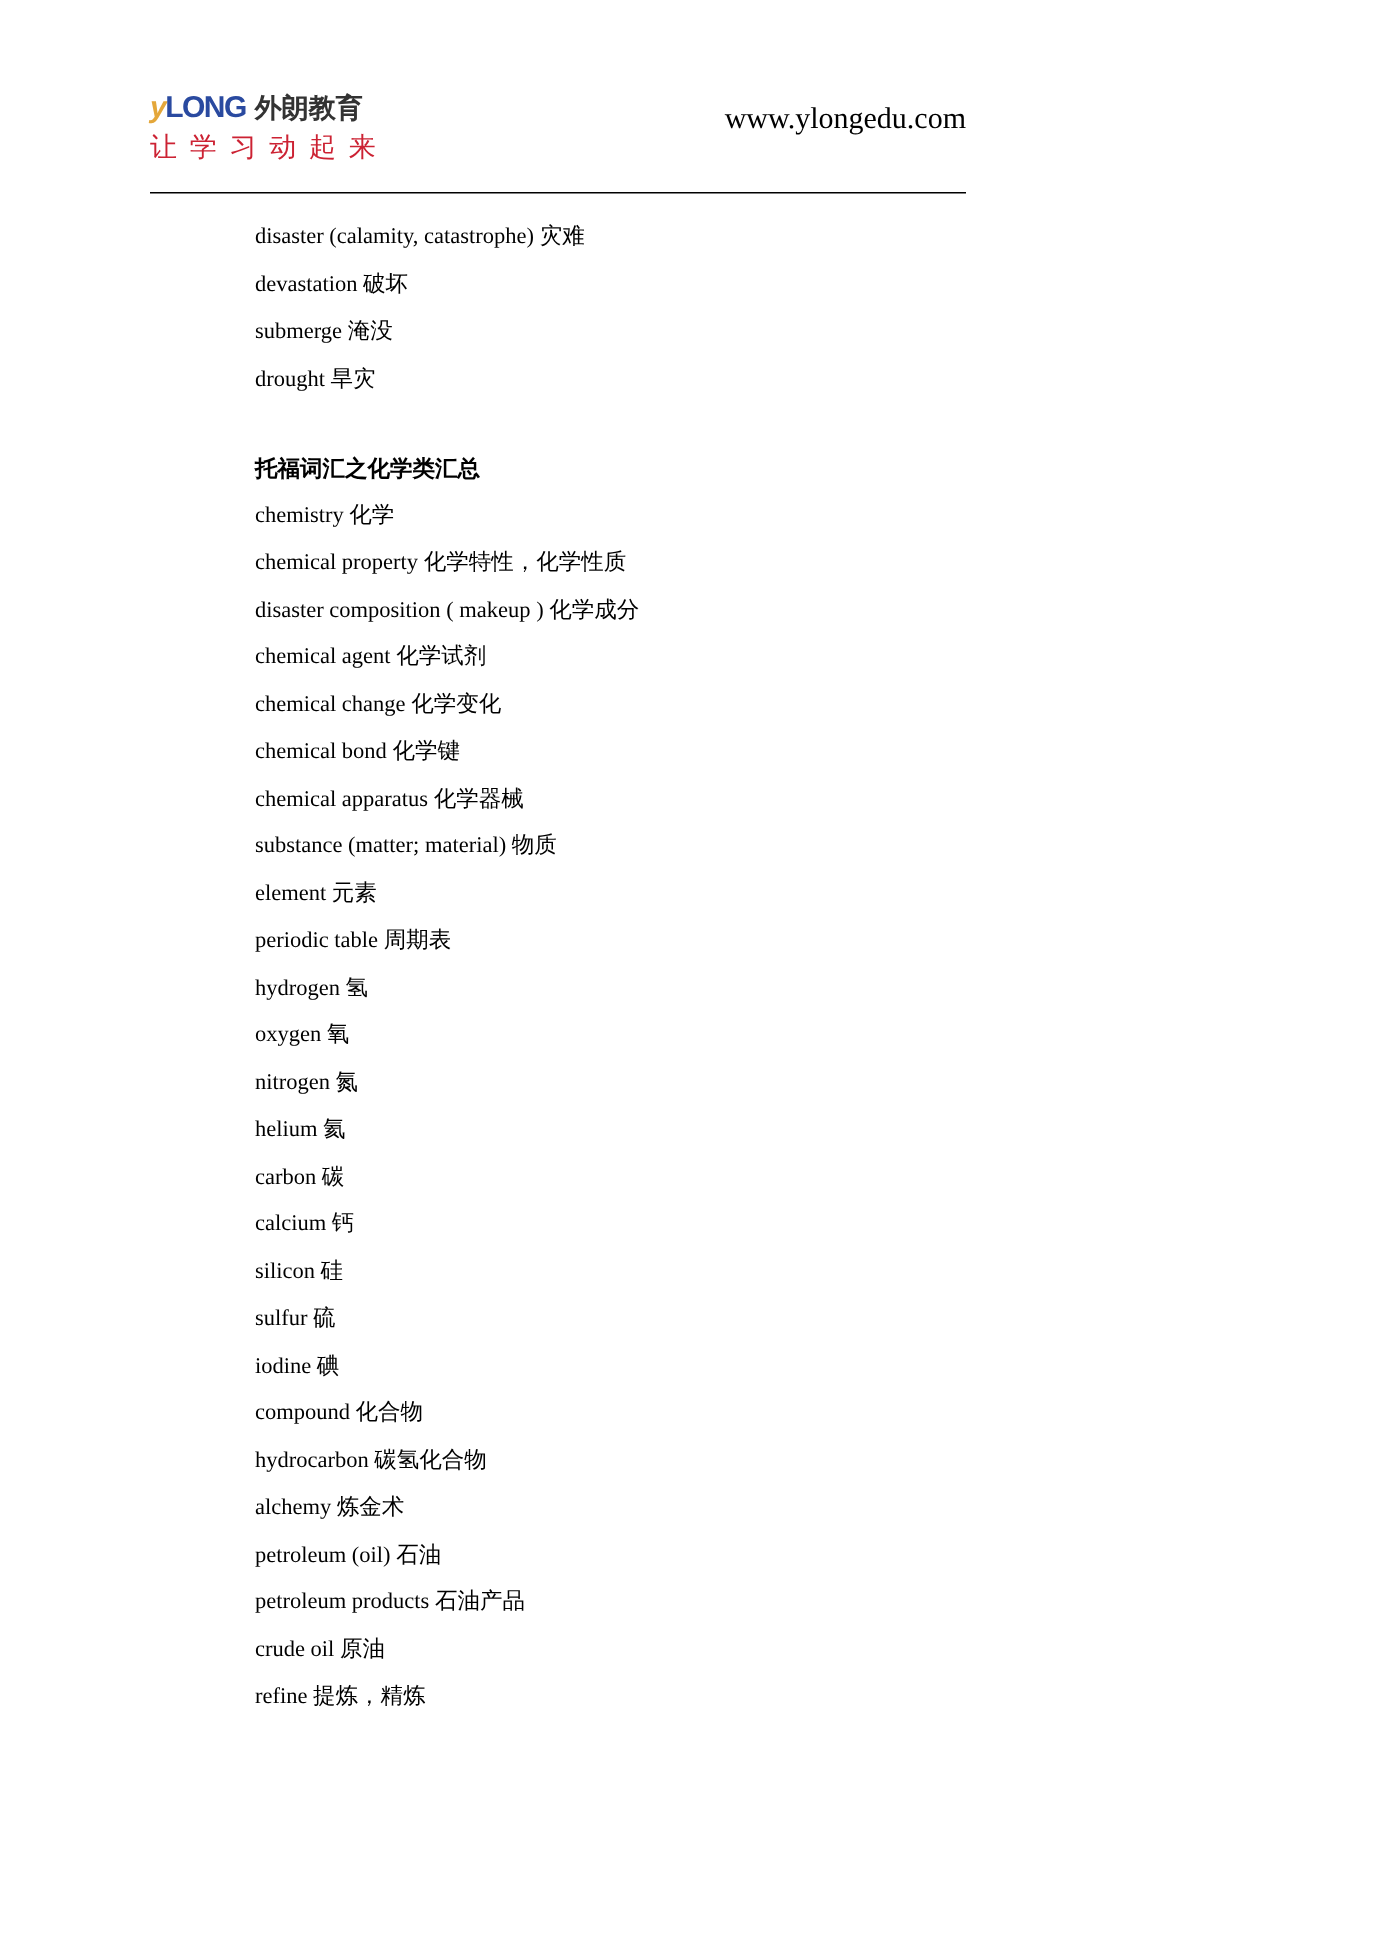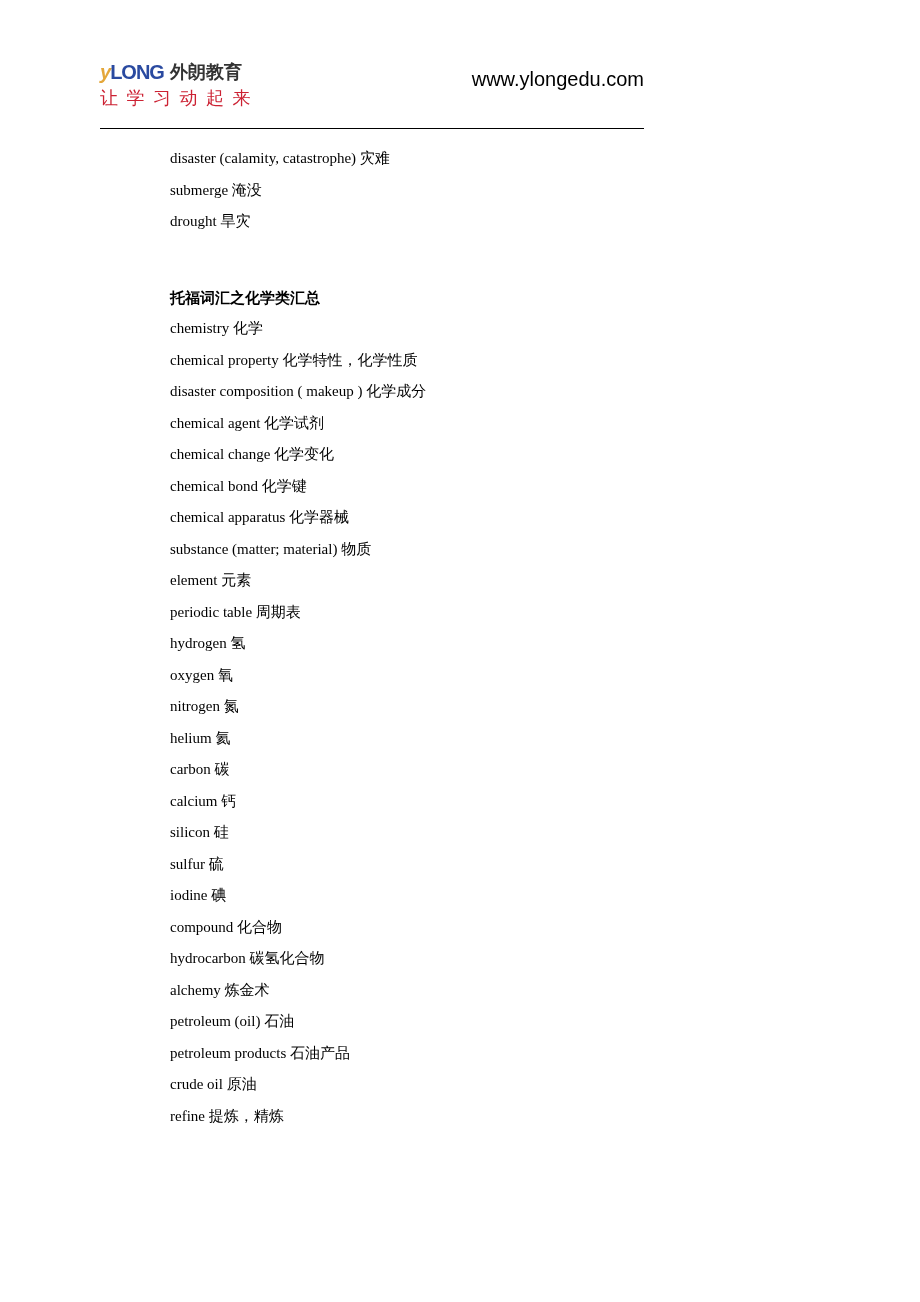--- a/index.html
+++ b/index.html
@@ -45,21 +45,21 @@
     font-weight: bold;
   }
   .logo-sub {
     font-family: "STXingkai", "KaiTi", serif;
     color: #c23;
     font-size: 18px;
     margin-top: 2px;
     letter-spacing: 2px;
   }
   .site-url {
-    font-family: Liberation Sans, sans-serif;
+    font-family: Liberation Serif, serif;
     font-size: 20px;
     color: #000;
     margin-top: 8px;
   }
   .hr {
     border: none;
     border-top: 1.5px solid #000;
     margin: 18px 100px 14px 100px;
   }
   .content {
@@ -67,21 +67,21 @@
     font-size: 15px;
     line-height: 2.1;
     color: #000;
   }
   .line {
     white-space: pre;
   }
   .section-title {
     font-family: "SimHei", "黑体", sans-serif;
     font-weight: bold;
-    margin-top: 44px;
+    margin-top: 28px;
   }
 </style>
 </head>
 <body>
 
 <div class="page">
   <div class="header">
     <div class="logo">
       <div class="logo-top">
         <span class="logo-mark"><span class="y">y</span><span class="long">LONG</span></span>
@@ -90,20 +90,21 @@
       <div class="logo-sub">让 学 习 动 起 来</div>
     </div>
     <div class="site-url">www.ylongedu.com</div>
   </div>
 
   <hr class="hr">
 
   <div class="content">
     <div id="intro-list">
         <div class="line">disaster (calamity, catastrophe) 灾难</div>
+        <div class="line">devastation 破坏</div>
         <div class="line">submerge 淹没</div>
         <div class="line">drought 旱灾</div>
       </div>
     <div class="section-title">托福词汇之化学类汇总</div>
     <div id="vocab-list">
         <div class="line">chemistry 化学</div>
         <div class="line">chemical property 化学特性，化学性质</div>
         <div class="line">disaster composition ( makeup ) 化学成分</div>
         <div class="line">chemical agent 化学试剂</div>
         <div class="line">chemical change 化学变化</div>

